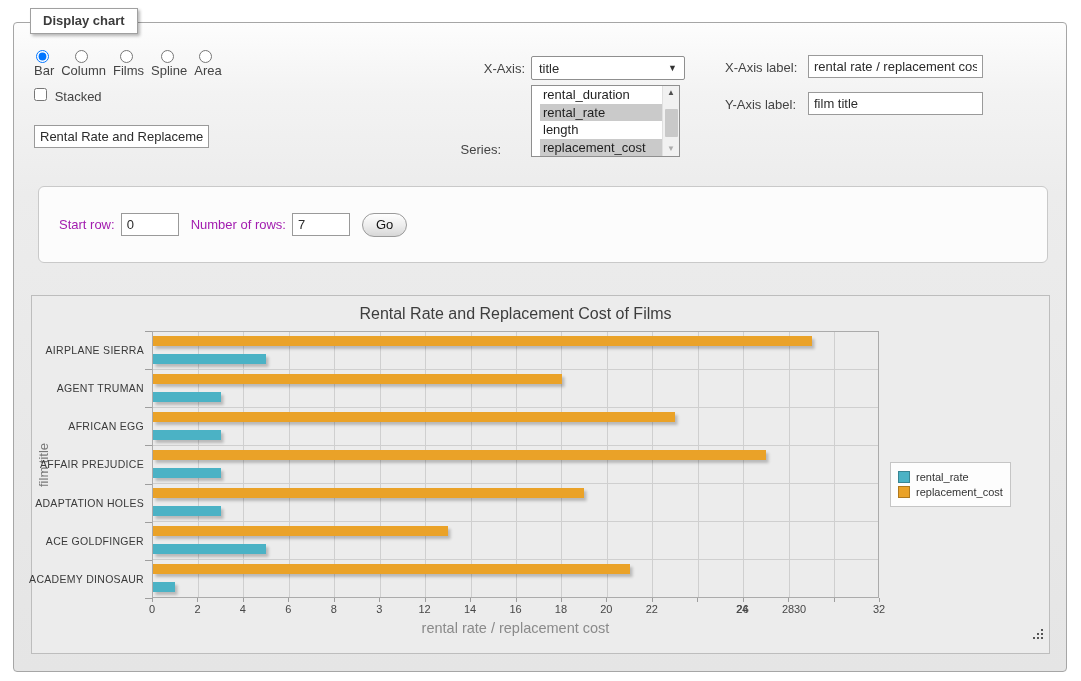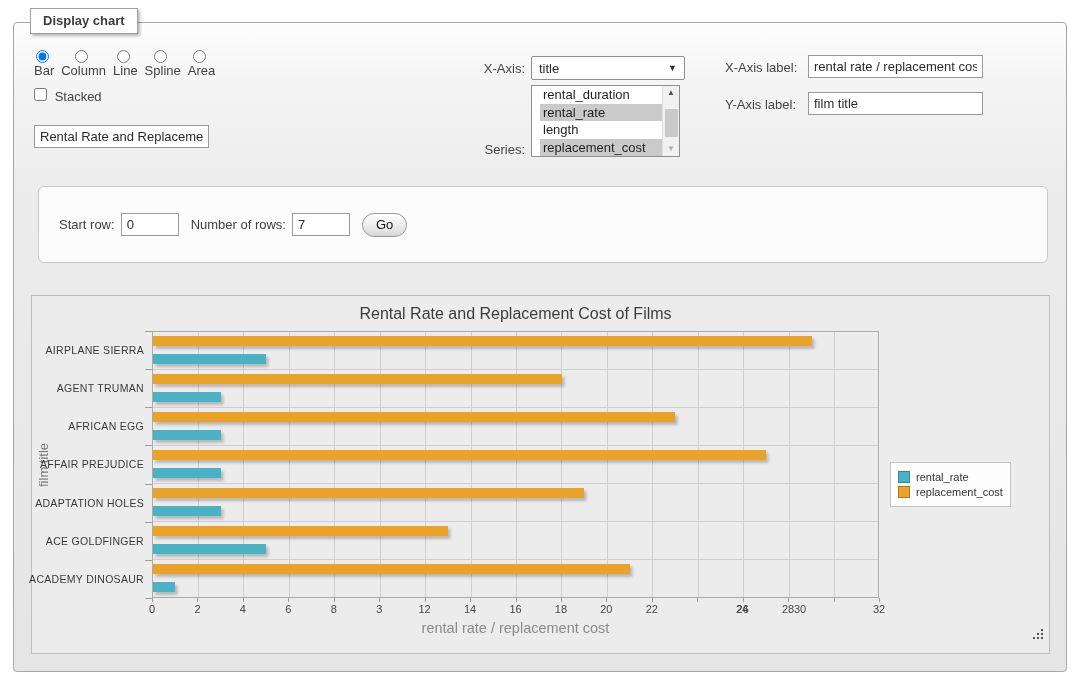--- a/index.html
+++ b/index.html
@@ -19,21 +19,21 @@
   .radio-row label { display:flex; align-items:center; margin-right:7px; cursor:default;flex-direction:column; }
   .radio-row input, .stacked-row input { margin-right:4px; }
   .stacked-row { position:absolute; left:20px; top:63px; height:20px; display:flex; align-items:center; }
 
   input[type=text] { border:1px solid #9a9a9a; background:#fff; height:23px; padding:2px 5px;
                      font-family:inherit; font-size:13px; color:#2b2b2b; }
   .title-input { position:absolute; left:20px; top:102px; width:175px; }
 
   .field-label { position:absolute; color:#444; }
   .lbl-xaxis  { left:440px; top:38px; width:71px; text-align:right; }
-  .lbl-series { left:440px; top:119px; width:71px; text-align:right; }
+  .lbl-series { left:416px; top:119px; width:71px; text-align:right; }
   .lbl-xlabel { left:711px; top:37px; }
   .lbl-ylabel { left:711px; top:74px; }
 
   .fake-select { position:absolute; left:517px; top:33px; width:154px; height:24px; background:#fff;
                  border:1px solid #8f8f8f; border-radius:2px; display:flex; align-items:center;
                  padding:0 7px; color:#2b2b2b; cursor:default; }
   .fake-select .arrow { margin-left:auto; font-size:9px; color:#333; }
 
   .listbox { position:absolute; left:517px; top:62px; width:149px; height:72px; background:#fff;
              border:1px solid #8f8f8f; overflow:hidden; }
@@ -47,21 +47,21 @@
   .sbar .dn { bottom:0; color:#adadad; }
   .sbar .thumb { position:absolute; left:2px; width:13px; top:23px; height:28px; background:#c9c9c9; border-radius:1px; }
 
   .input-xlabel { position:absolute; left:794px; top:32px; width:175px; }
   .input-ylabel { position:absolute; left:794px; top:69px; width:175px; }
 
   
   .rows-panel { position:absolute; left:24px; top:163px; width:1010px; height:77px;
                 border:1px solid #c9c9c9; border-radius:6px; background:#fcfcfc;
                 display:flex; align-items:center; padding-left:20px; }
-  .rows-panel .lab { color:#404040; margin-right:6px; }
+  .rows-panel .lab { color:#a21caf; margin-right:6px; }
   .rows-panel input { width:58px; }
   .gap12 { width:12px; }
   .go-btn { margin-left:12px; padding:3px 13px 4px 13px; border:1px solid #9b9b9b; border-radius:12px;
             background:linear-gradient(180deg,#fefefe 0%,#ececec 55%,#d7d7d7 100%);
             color:#111; font-family:inherit; font-size:13px; cursor:default; }
 
   
   .chart-panel { position:absolute; left:17px; top:272px; width:1019px; height:359px;
                  background:#ececec; border:1px solid #bdbdbd; }
   .chart-title { position:absolute; left:0; top:9px; width:967px; text-align:center;
@@ -106,21 +106,21 @@
       <label>
         <input type="radio" name="chartType" checked="" style="">
         <span>Bar</span>
       </label>
       <label>
         <input type="radio" name="chartType" style="">
         <span>Column</span>
       </label>
       <label>
         <input type="radio" name="chartType" style="">
-        <span>Line</span>
+        <span>Films</span>
       </label>
       <label>
         <input type="radio" name="chartType" style="">
         <span>Spline</span>
       </label>
       <label>
         <input type="radio" name="chartType" style="">
         <span>Area</span>
       </label>
     </div>

